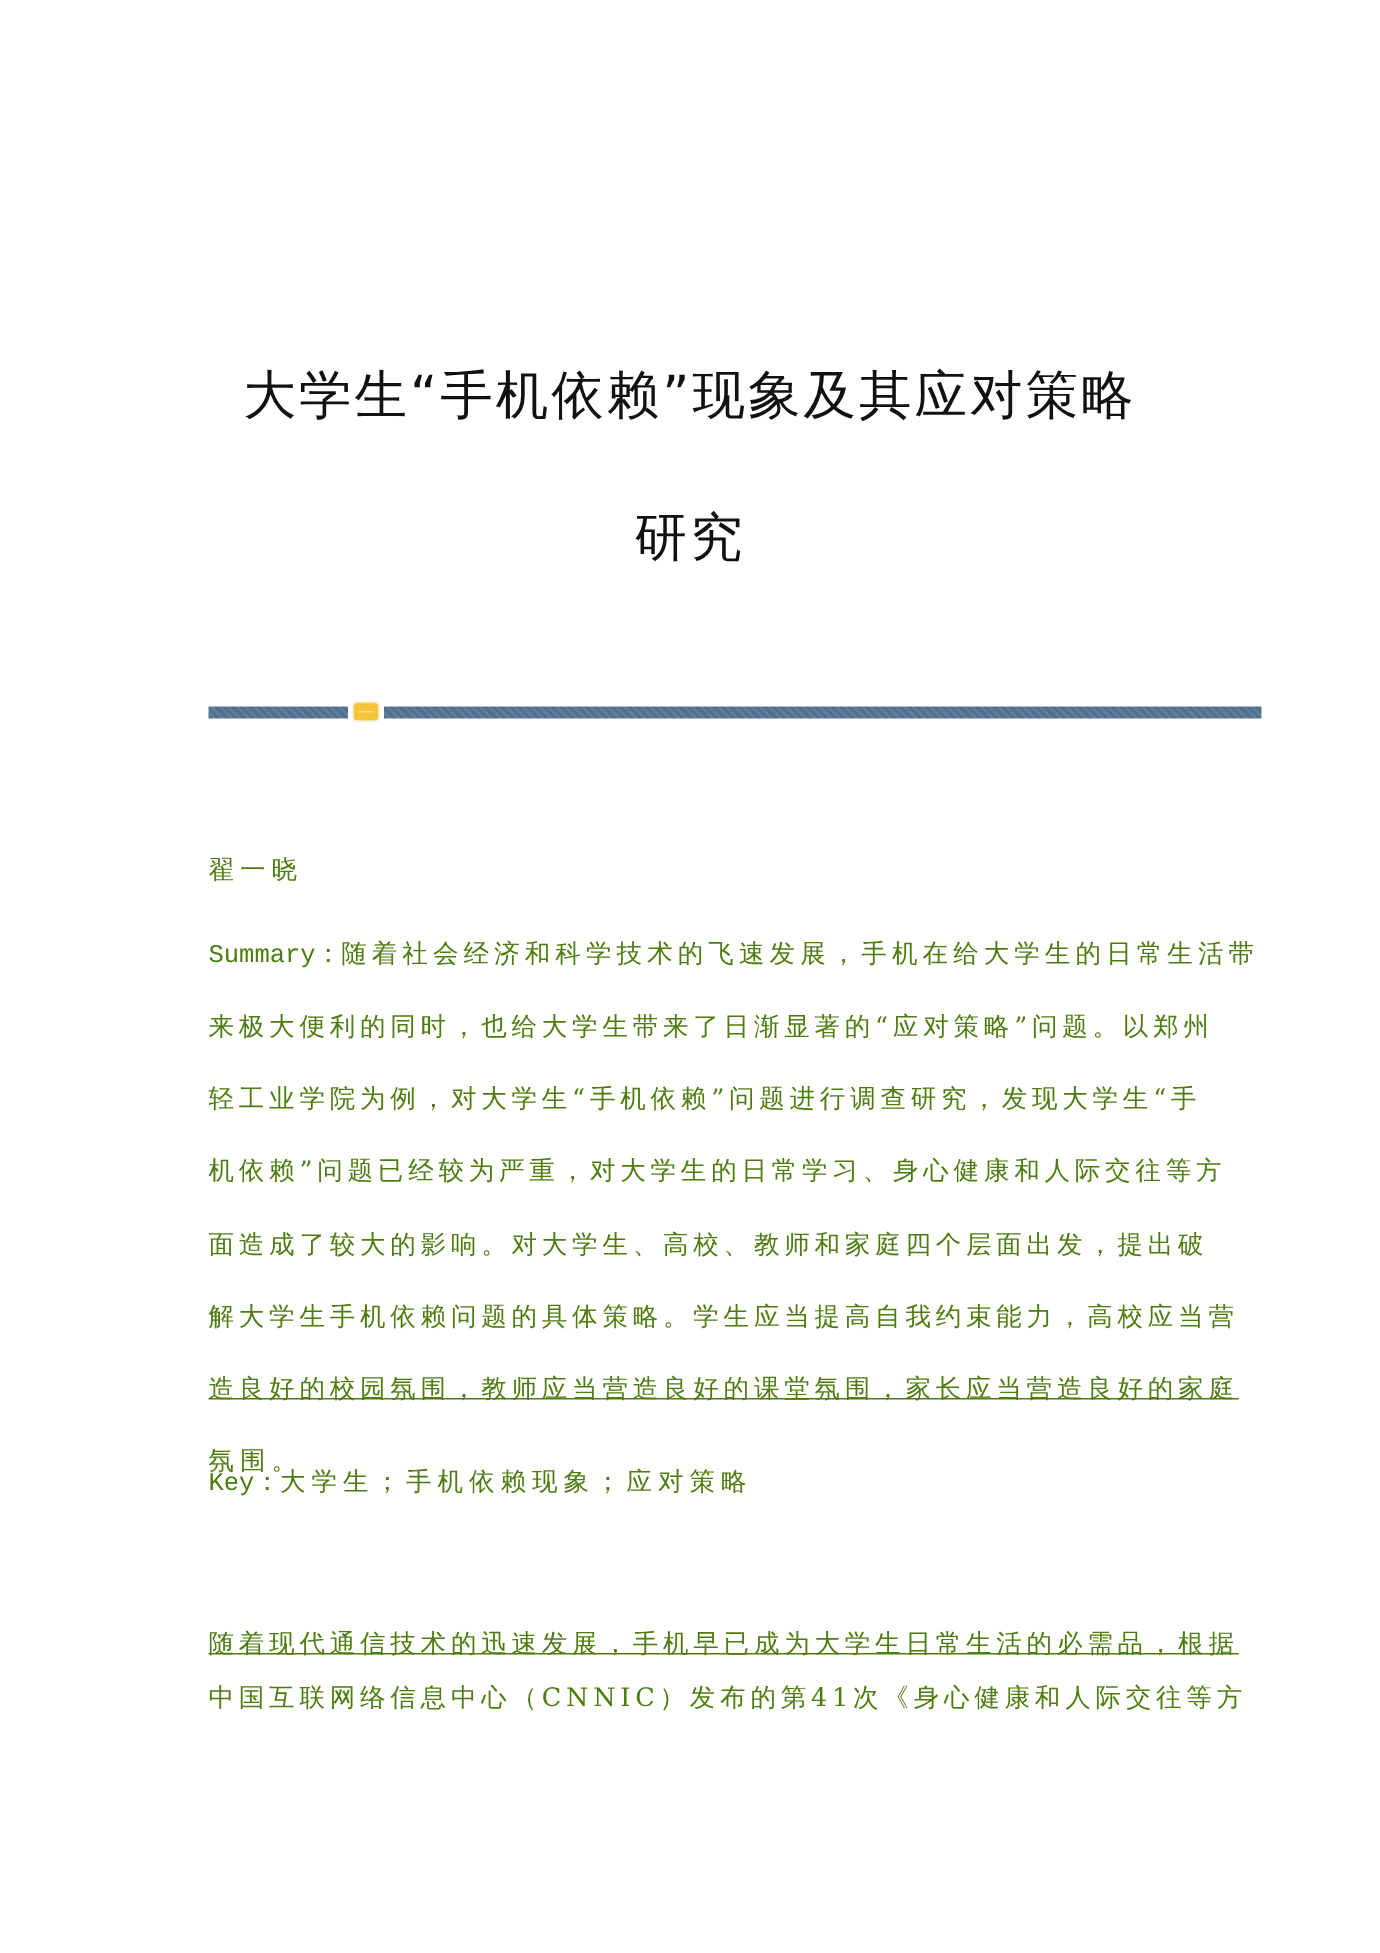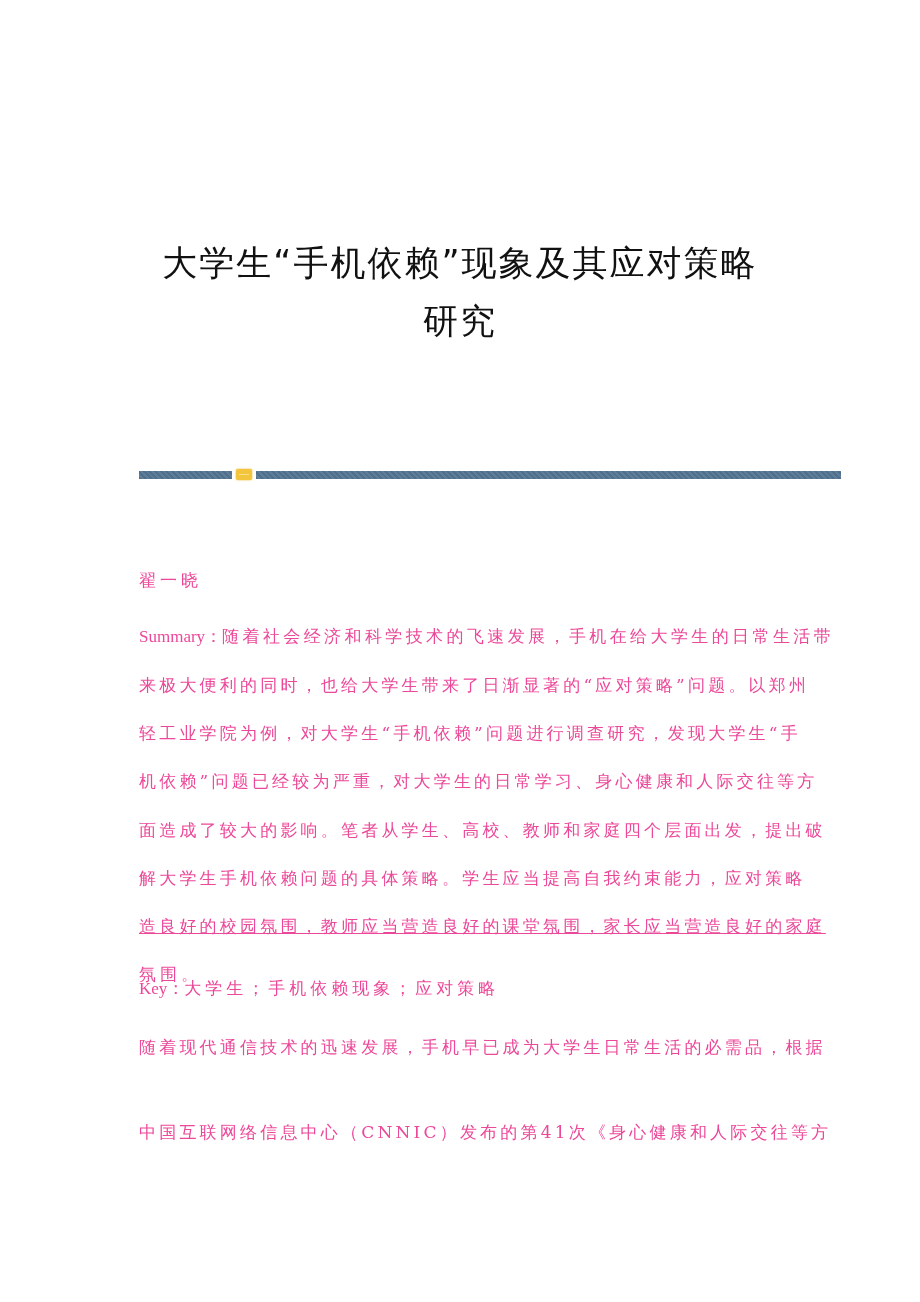--- a/index.html
+++ b/index.html
@@ -2,51 +2,51 @@
 <html><head>
 <meta charset="utf-8">
 <style>
   html, body { margin: 0; padding: 0; background: #ffffff; }
   body { width: 920px; height: 1302px; position: relative; overflow: hidden;
          font-family: "DejaVu Serif", "Liberation Serif", serif; color: #222; }
   .title-line { position: absolute; left: 0; width: 920px; text-align: center;
          font-family: "DejaVu Sans", "Liberation Sans", sans-serif;
          font-size: 35px; color: #111; letter-spacing: 2px; white-space: nowrap; }
   #title1 { top: 240px; }
-  #title2 { top: 298px; }
+  #title2 { top: 335px; }
   .divider { position: absolute; top: 471px; height: 8px;
          background: repeating-linear-gradient(45deg, #4f6f8c 0 2px, #5d7d99 2px 4px); }
   #div-left { left: 139px; width: 93px; }
   #div-right { left: 256px; width: 585px; }
   .ornament { position: absolute; left: 236px; top: 469px; width: 16px; height: 11px;
          background: #f3c53d; border-radius: 2px; box-shadow: 0 0 2px #e8b020; }
   .ornament::after { content: ""; position: absolute; left: 3px; right: 3px; top: 5px; height: 1px; background: #fbe08a; }
   .line { position: absolute; left: 139px; width: 640px; font-size: 17px; line-height: 20px;
-         white-space: nowrap; color: #ec4899; letter-spacing: 4px; }
-  .latin { font-family: Liberation Serif, serif; letter-spacing: 0; }
+         white-space: nowrap; color: #4d7c0f; letter-spacing: 4px; }
+  .latin { font-family: Liberation Mono, monospace; letter-spacing: 0; }
 </style>
 </head>
 <body>
 
 <div>
   <div id="title1" class="title-line">大学生“手机依赖”现象及其应对策略</div>
   <div id="title2" class="title-line">研究</div>
 
   <div id="div-left" class="divider"></div>
   <div class="ornament"></div>
   <div id="div-right" class="divider"></div>
 
   <div class="line" style="top:570px;">翟一晓</div>
 
   <div class="line" style="top:626px; letter-spacing:3.4px;"><span class="latin">Summary：</span><span>随着社会经济和科学技术的飞速发展，手机在给大学生的日常生活带</span></div>
   <div class="line" style="top:675px; letter-spacing:3.2px;">来极大便利的同时，也给大学生带来了日渐显著的“应对策略”问题。以郑州</div>
   <div class="line" style="top:723px; letter-spacing:3.2px;">轻工业学院为例，对大学生“手机依赖”问题进行调查研究，发现大学生“手</div>
   <div class="line" style="top:771px; letter-spacing:3.2px;">机依赖”问题已经较为严重，对大学生的日常学习、身心健康和人际交往等方</div>
-  <div class="line" style="top:820px; letter-spacing:3.2px;">面造成了较大的影响。笔者从学生、高校、教师和家庭四个层面出发，提出破</div>
-  <div class="line" style="top:868px; letter-spacing:3.2px;">解大学生手机依赖问题的具体策略。学生应当提高自我约束能力，应对策略</div>
+  <div class="line" style="top:820px; letter-spacing:3.2px;">面造成了较大的影响。对大学生、高校、教师和家庭四个层面出发，提出破</div>
+  <div class="line" style="top:868px; letter-spacing:3.2px;">解大学生手机依赖问题的具体策略。学生应当提高自我约束能力，高校应当营</div>
   <div class="line" style="top:916px; letter-spacing:3.2px;text-decoration:underline;">造良好的校园氛围，教师应当营造良好的课堂氛围，家长应当营造良好的家庭</div>
   <div class="line" style="top:964px;">氛围。</div>
 
   <div class="line" style="top:978px;"><span class="latin">Key：</span><span>大学生；手机依赖现象；应对策略</span></div>
 
-  <div class="line" style="top:1037px; letter-spacing:3.2px;">随着现代通信技术的迅速发展，手机早已成为大学生日常生活的必需品，根据</div>
+  <div class="line" style="top:1086px; letter-spacing:3.2px;text-decoration:underline;">随着现代通信技术的迅速发展，手机早已成为大学生日常生活的必需品，根据</div>
   <div class="line" style="top:1122px; letter-spacing:3.2px;">中国互联网络信息中心（CNNIC）发布的第41次《身心健康和人际交往等方</div>
 </div>
 
 </body></html>

